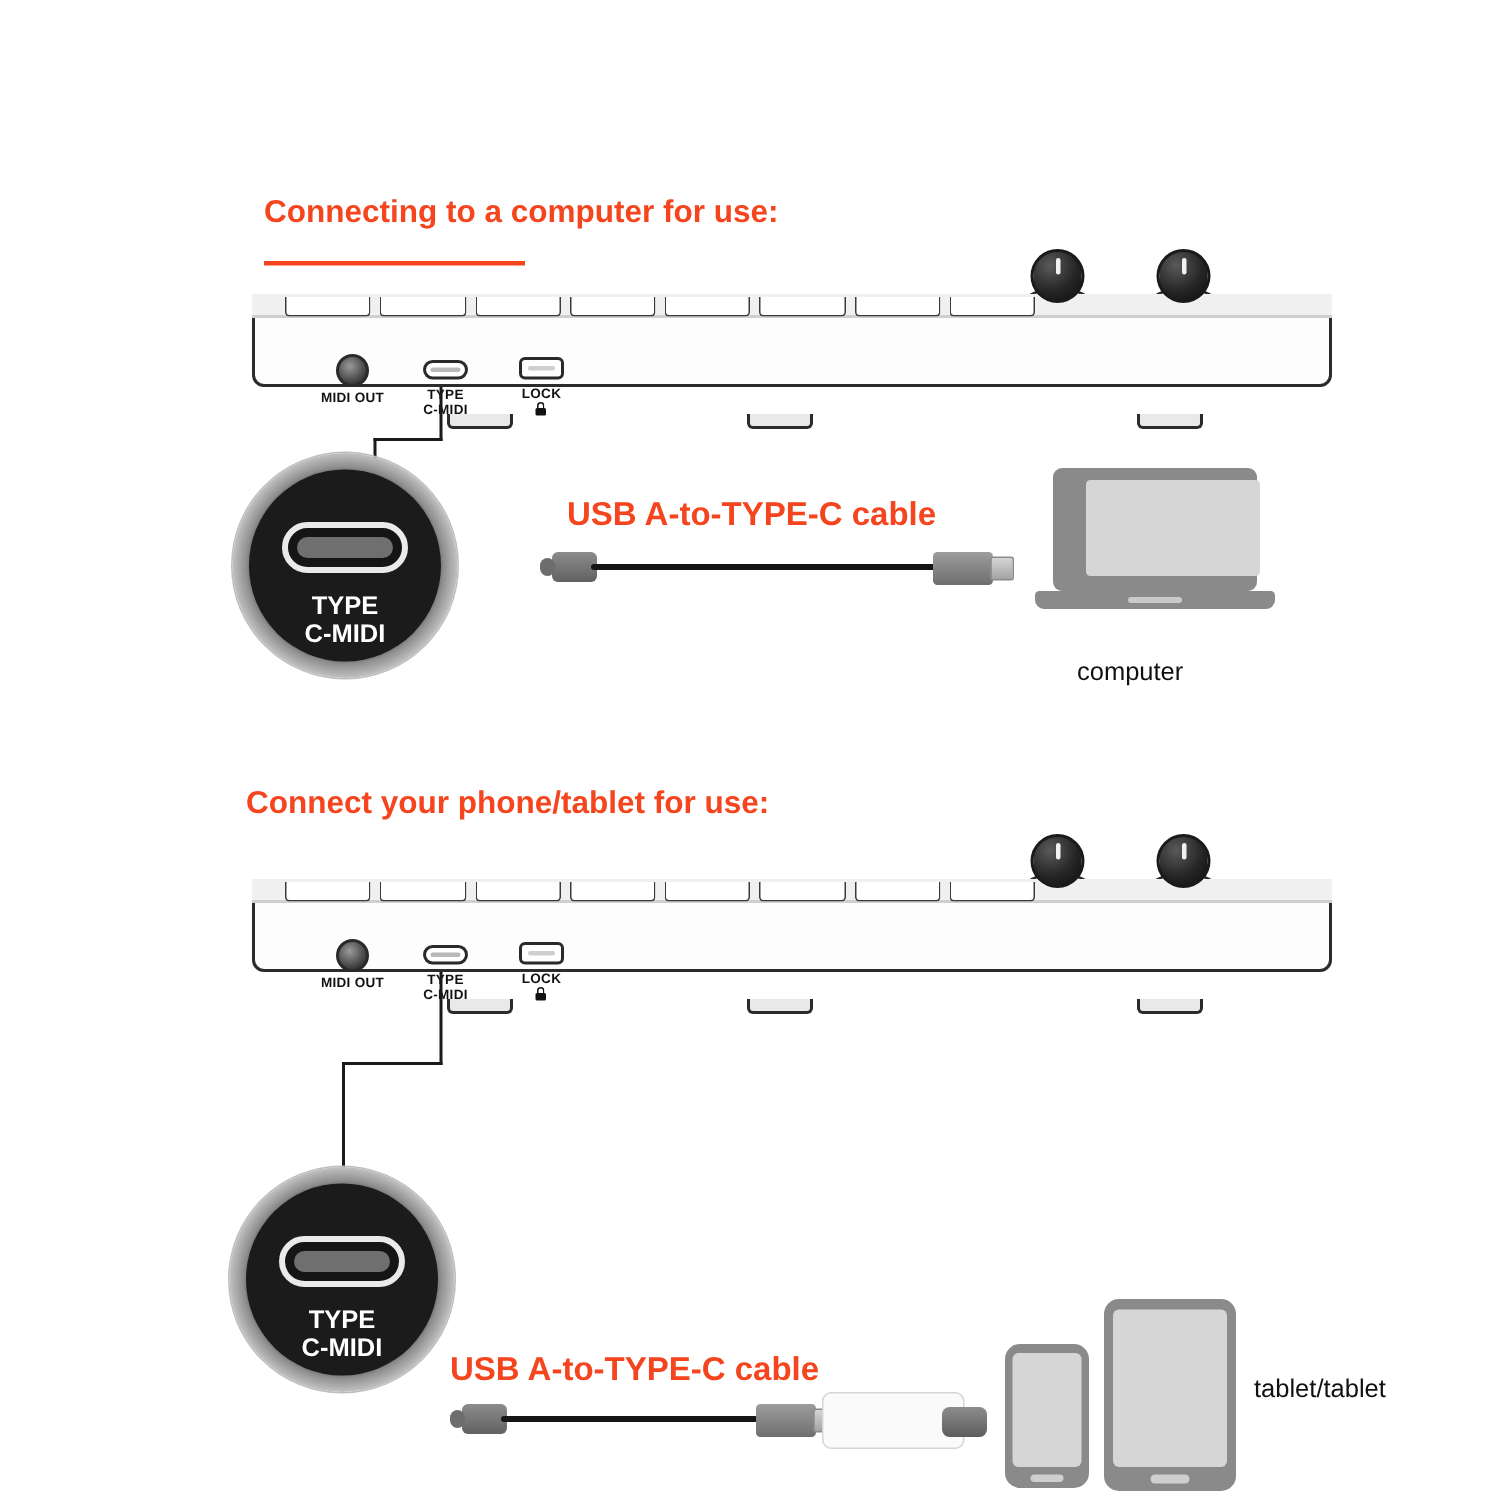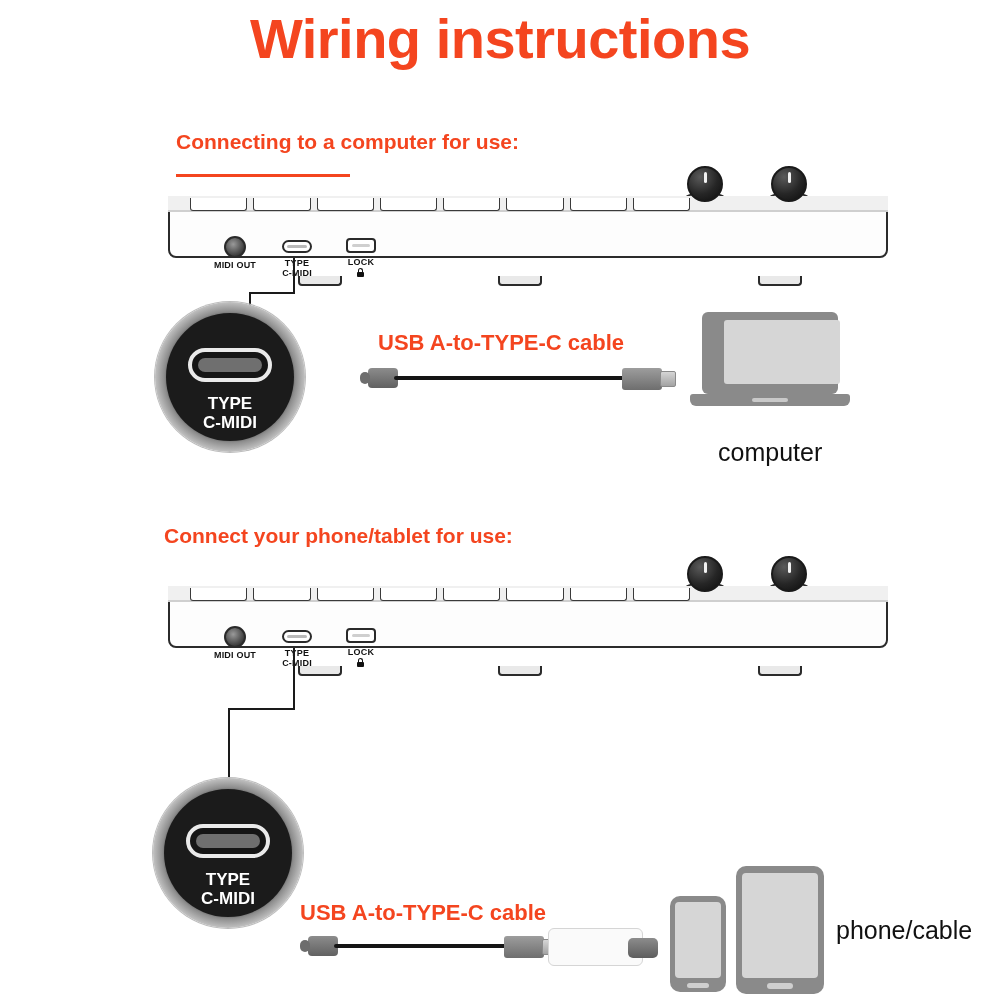--- a/index.html
+++ b/index.html
@@ -176,21 +176,21 @@
     background:#d6d6d6;border-radius:3px;
   }
   .laptop .base{
     position:absolute;left:0;top:82px;width:160px;height:12px;
     background:#8a8a8a;border-radius:3px 3px 6px 6px;
   }
   .laptop .notch{
     position:absolute;left:62px;top:86px;width:36px;height:4px;background:#c9c9c9;border-radius:2px;
   }
   .device-caption{
-    position:absolute;color:#111;font-size:25px;text-align:right;
+    position:absolute;color:#111;font-size:17px;text-align:right;
   }
 
   
   .phone{
     position:absolute;width:56px;height:96px;border-radius:10px;
     background:#8a8a8a;
   }
   .phone .scr{position:absolute;left:5px;top:6px;right:5px;bottom:14px;background:#d6d6d6;border-radius:4px;}
   .phone .btn{position:absolute;left:50%;margin-left:-11px;bottom:4px;width:22px;height:5px;background:#cfcfcf;border-radius:3px;}
   .tablet{
@@ -198,21 +198,20 @@
     background:#8a8a8a;
   }
   .tablet .scr{position:absolute;left:6px;top:7px;right:6px;bottom:16px;background:#d6d6d6;border-radius:4px;}
   .tablet .btn{position:absolute;left:50%;margin-left:-13px;bottom:5px;width:26px;height:6px;background:#cfcfcf;border-radius:3px;}
 </style>
 </head>
 <body>
 
 <div class="page">
 
-  <div class="title">Wiring instructions</div>
 
   <div class="section-head" style="left:176px;top:130px;">Connecting to a computer for use:</div>
   <div class="head-rule" style="left:176px;top:174px;width:174px;"></div>
 
   <div class="device" style="left:168px;top:168px;">
     <div class="dev-body"></div>
     <div class="dev-top"></div>
     <div class="dev-keyrow">
       <div class="dev-key"></div>
       <div class="dev-key"></div>
@@ -379,15 +378,15 @@
   </div>
 
   <div class="phone" style="left:670px;top:896px;">
     <div class="scr"></div>
     <div class="btn"></div>
   </div>
   <div class="tablet" style="left:736px;top:866px;">
     <div class="scr"></div>
     <div class="btn"></div>
   </div>
-  <div class="device-caption" style="left:836px;top:916px;">phone/cable</div>
+  <div class="device-caption" style="left:836px;top:916px;">tablet/tablet</div>
 
 </div>
 
 </body></html>

